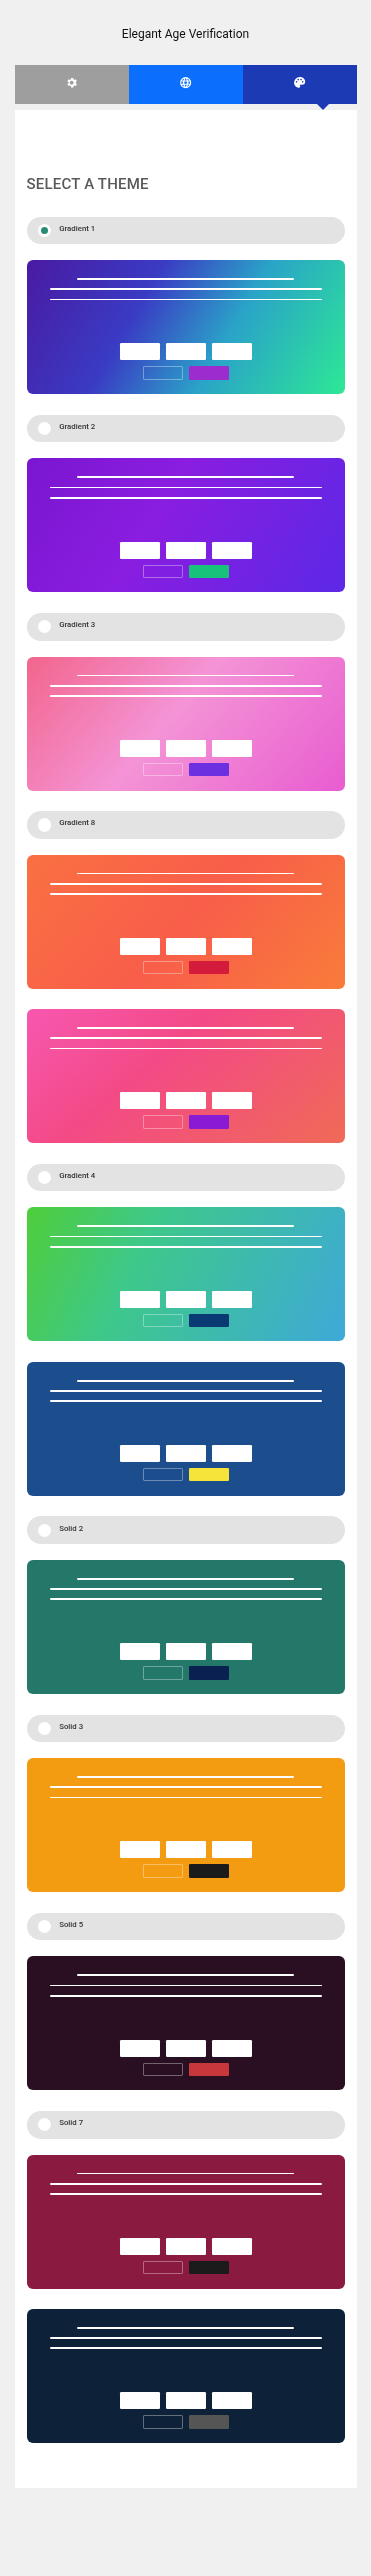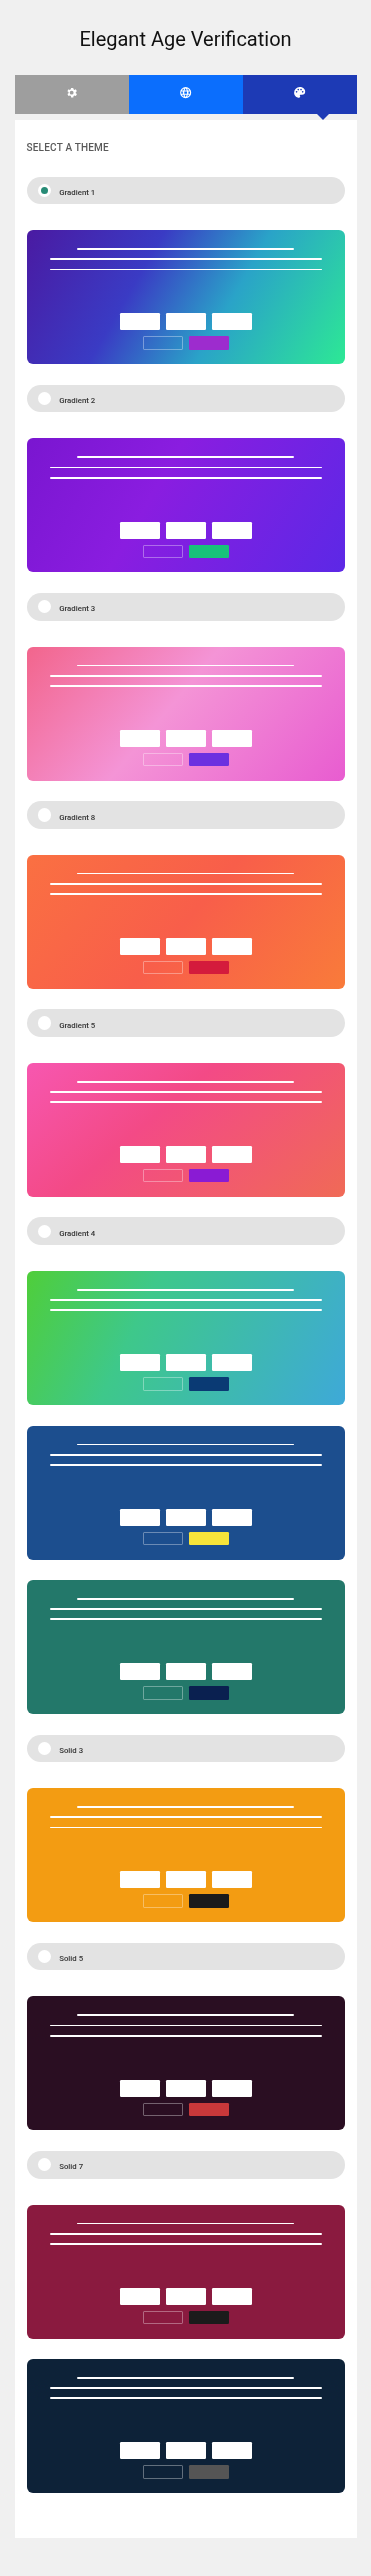--- a/index.html
+++ b/index.html
@@ -1,28 +1,28 @@
 <!DOCTYPE html>
 <html style="font-size:9.6px"><head>
 <meta charset="utf-8">
 <style>
 * { box-sizing: border-box; margin: 0; padding: 0; }
 body { font-family: -apple-system, BlinkMacSystemFont, "Segoe UI", Roboto, Arial, sans-serif; background: #f0f0f0; width: 371px; }
 .container { padding: 14.5px; }
-.title { text-align: center; font-size: 20px; font-weight: 400; color: #111; margin: 12px 0 24px; }
+.title { text-align: center; font-size: 12px; font-weight: 400; color: #111; margin: 12px 0 24px; }
 .tabs { display: flex; background: #fff; margin-bottom: 0; }
 .tab { flex: 1; height: 39px; display: flex; align-items: center; justify-content: center; cursor: pointer; position: relative; }
 .tab-1 { background: #9e9e9e; }
 .tab-2 { background: #0b6efd; }
 .tab-3 { background: #1d3ab5; }
 .tab-3::after { content: ""; position: absolute; bottom: -6px; left: 50%; transform: translateX(17px); border-left: 6.6px solid transparent; border-right: 6.6px solid transparent; border-top: 6.6px solid #1d3ab5; }
 .tab svg, .tab .ico { fill: #fff; color: #fff; display: inline-block; }
 .panel { background: #fff; padding: 22px 12px 24px; margin-top: 6px; }
-.section-label { font-size: 10px; letter-spacing: 0.2px; color: #5a5a5a; margin-bottom: 24px; font-weight: 500; }
-.option-row { background: #e3e3e3; border-radius: 18px; padding: 7.2px 11px; display: flex; align-items: flex-end; margin-bottom: 26px; cursor: pointer; }
+.section-label { font-size: 15px; letter-spacing: 0.2px; color: #5a5a5a; margin-bottom: 24px; font-weight: 500; margin-top: 43px; }
+.option-row { background: #e3e3e3; border-radius: 18px; padding: 7.2px 11px; display: flex; align-items: flex-start; margin-bottom: 16px; cursor: pointer; }
 .radio { width: 13.3px; height: 13.3px; border-radius: 50%; background: #fff; margin-right: 8.4px; position: relative; flex-shrink: 0; }
 .radio.checked::after { content: ""; position: absolute; top: 3px; left: 3px; width: 7.2px; height: 7.2px; border-radius: 50%; background: #278b76; }
 .opt-label { font-size: 7.8px; color: #333; font-weight: 500; }
 .card { border-radius: 6px; height: 134px; margin-bottom: 20.5px; padding: 18px 23px 14.5px; display: flex; flex-direction: column; justify-content: space-between; position: relative; }
 .lines { display: flex; flex-direction: column; gap: 8.4px; }
 .line { height: 1.8px; background: #fff; border-radius: 1.2px; }
 .line1 { width: 80%; margin: 0 auto; }
 .line2 { width: 100%; }
 .line3 { width: 100%; }
 .inputs-row { display: flex; gap: 6px; justify-content: center; margin-top: auto; margin-bottom: 6px; }
@@ -170,24 +170,20 @@
               <div class="ibox"></div>
               <div class="ibox"></div>
               <div class="ibox"></div>
             </div>
             <div class="accent-row">
               <div class="abox"></div>
               <div class="abox solid accent1"></div>
             </div>
           </div>
         </div>
-        <div class="option-row">
-          <span class="radio"></span>
-          <span class="opt-label">Gradient 5</span>
-        </div>
         <div class="card g5">
           <div class="lines">
             <div class="line line1"></div>
             <div class="line line2"></div>
             <div class="line line3"></div>
           </div>
           <div>
             <div class="inputs-row">
               <div class="ibox"></div>
               <div class="ibox"></div>
@@ -231,20 +227,24 @@
             <div class="inputs-row">
               <div class="ibox"></div>
               <div class="ibox"></div>
               <div class="ibox"></div>
             </div>
             <div class="accent-row">
               <div class="abox"></div>
               <div class="abox solid accent1"></div>
             </div>
           </div>
+        </div>
+        <div class="option-row">
+          <span class="radio"></span>
+          <span class="opt-label">Solid 2</span>
         </div>
         <div class="card s2">
           <div class="lines">
             <div class="line line1"></div>
             <div class="line line2"></div>
             <div class="line line3"></div>
           </div>
           <div>
             <div class="inputs-row">
               <div class="ibox"></div>

